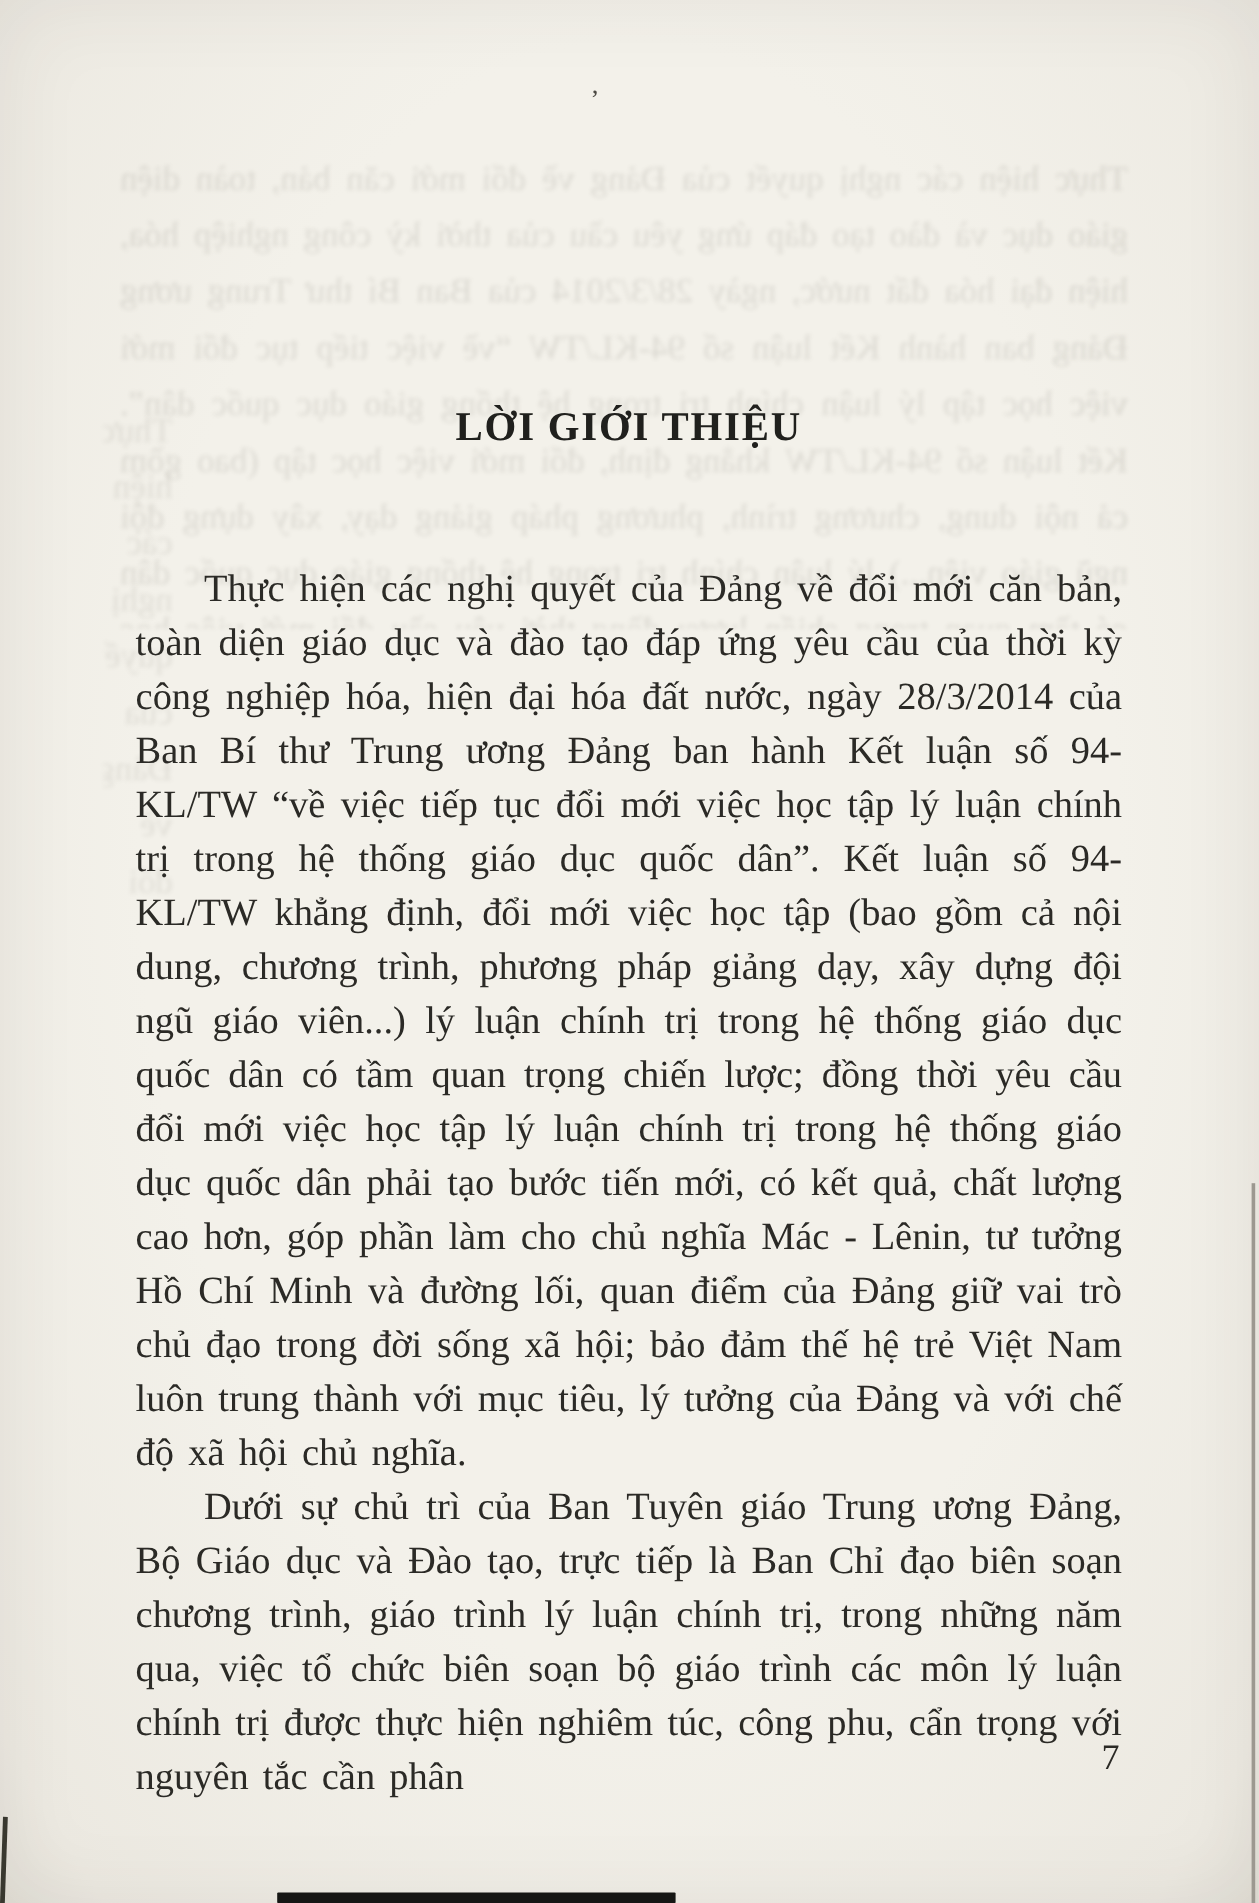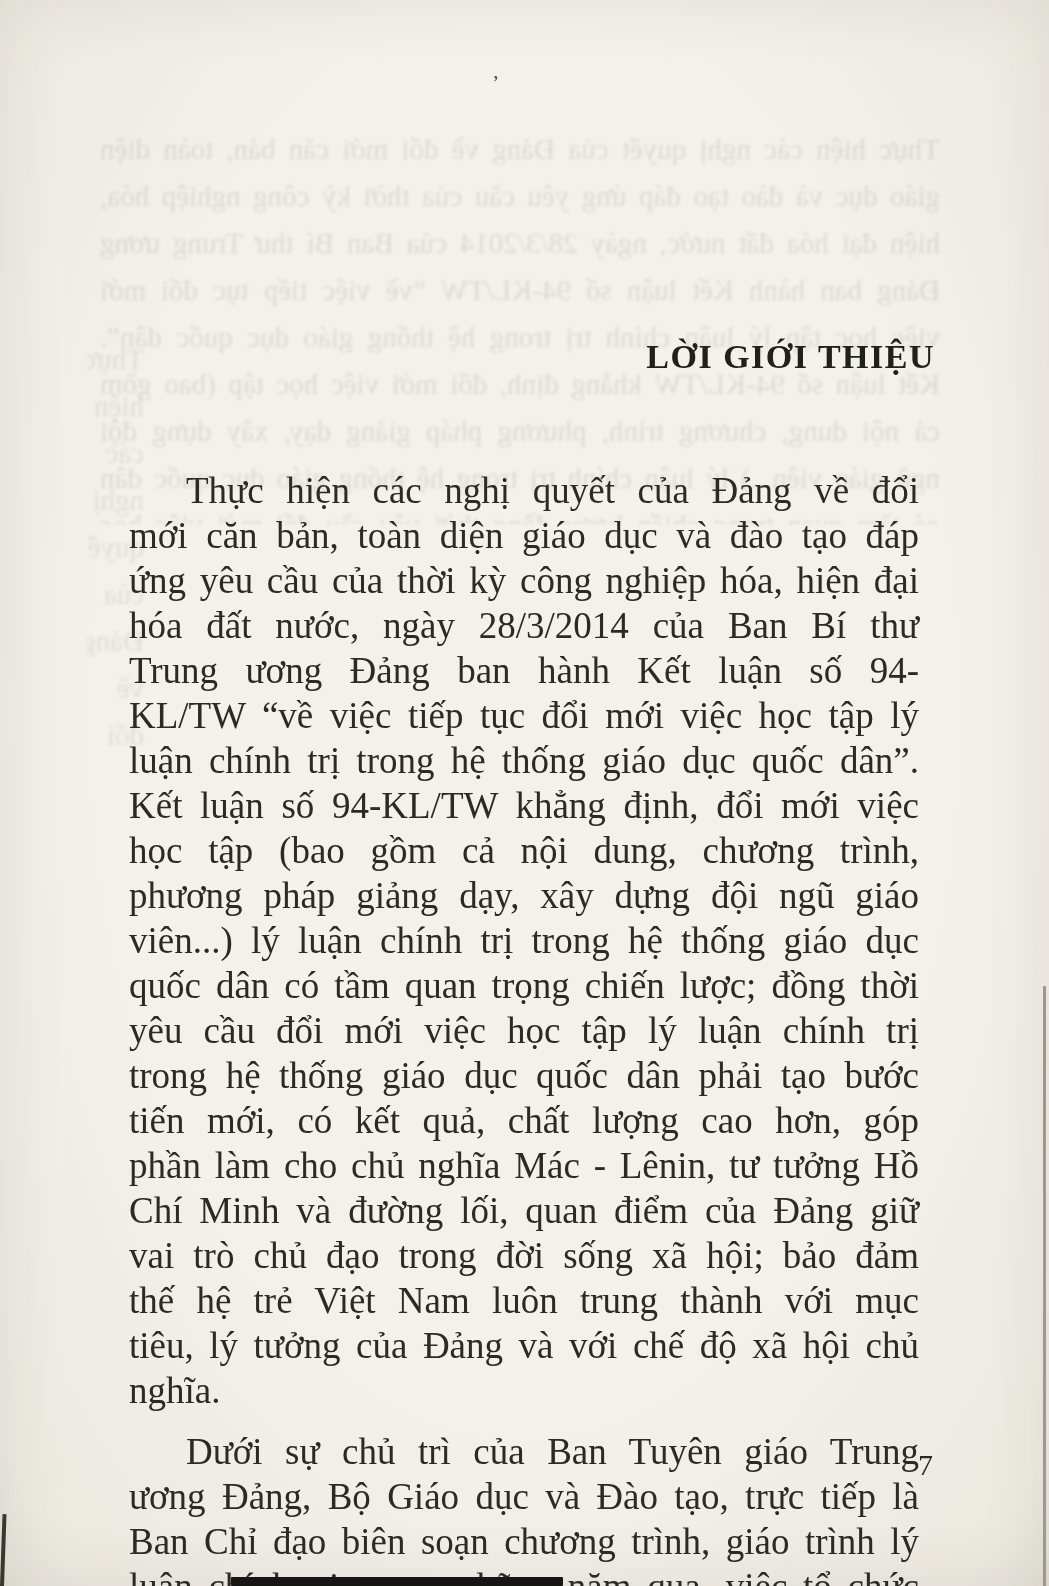--- a/index.html
+++ b/index.html
@@ -50,30 +50,30 @@
   }
   .content {
     position: absolute;
     left: 113px;
     top: 336px;
     width: 822px;
     z-index: 2;
   }
   .title {
     margin: 0 0 90px 0;
-    text-align: right;
+    text-align: center;
     font-size: 34px;
     line-height: 42px;
     font-weight: bold;
     letter-spacing: 1.5px;
     color: #20201d;
   }
   .para {
-    margin: 16px;
-    font-size: 37px;
+    margin: 0;
+    font-size: 32px;
     line-height: 45px;
     text-align: justify;
     text-indent: 57px;
     word-spacing: 0.12em;
     color: #2b2a26;
   }
   .page-number {
     position: absolute;
     right: 116px;
     bottom: 104px;

